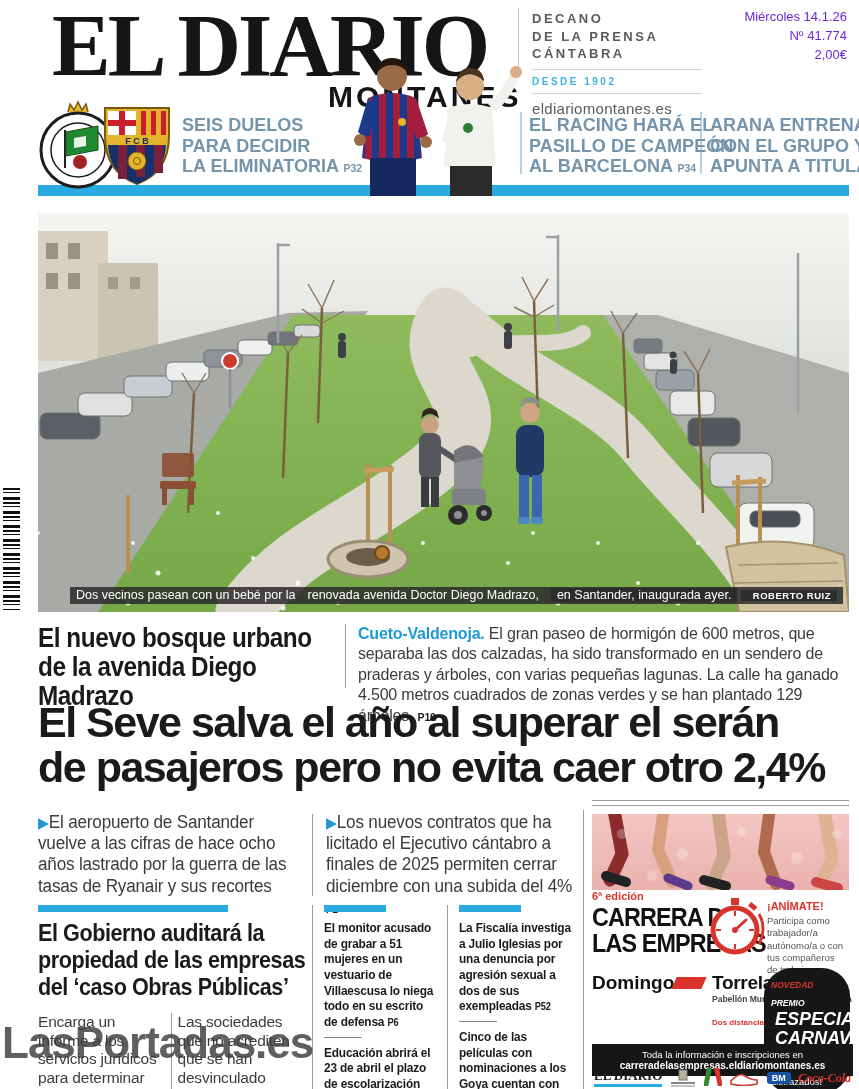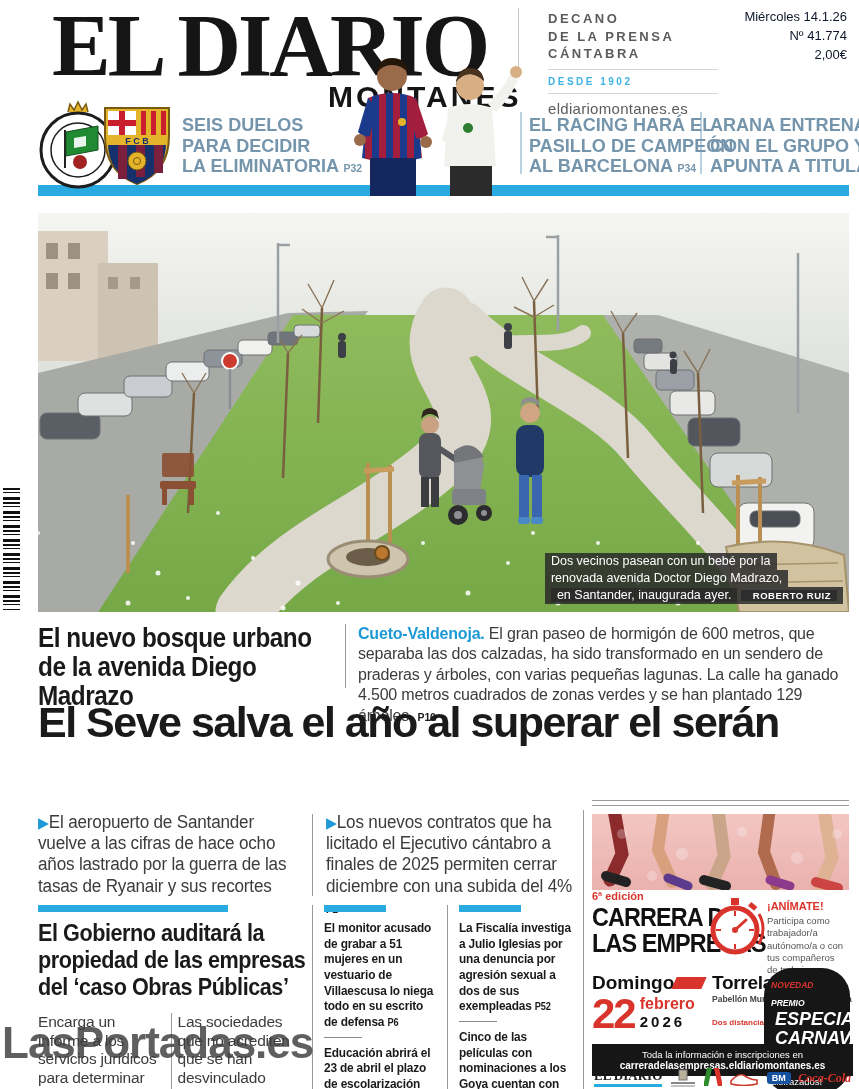--- a/index.html
+++ b/index.html
@@ -9,30 +9,30 @@
   
   .mast-title{font-family:"Liberation Serif",serif;font-weight:bold;font-size:88px;
               letter-spacing:-3px;line-height:1;color:#151515;white-space:nowrap;transform:scaleY(1.04);transform-origin:0 0;}
   .mast-sub{font-weight:bold;font-size:30px;letter-spacing:3px;color:#151515;white-space:nowrap;
             transform:scaleX(.92);transform-origin:0 0;}
   .vline{position:absolute;width:1px;background:#c9c9c9;}
   .tagline{font-size:13px;font-weight:bold;letter-spacing:2.5px;color:#5b5b5b;line-height:1.35;}
   .tag-sep{border:none;border-top:1px solid #d5d5d5;margin:6px 0;}
   .since{font-size:10px;font-weight:bold;letter-spacing:2.5px;color:#3fb3e3;}
   .website{font-size:15px;color:#5b5b5b;letter-spacing:.3px;}
-  .dateblock{font-size:13px;color:#0f172a;text-align:right;line-height:1.45;}
+  .dateblock{font-size:13px;color:#6d28d9;text-align:right;line-height:1.45;}
   
   .teaser{font-weight:bold;font-size:19px;line-height:1.08;color:#7595ad;
           transform:scaleX(.95);transform-origin:0 0;white-space:nowrap;}
   .pref{font-size:11px;letter-spacing:0;}
   .teaser-div{position:absolute;width:2px;background:#b9d2e2;}
   .bluestrip{position:absolute;background:#29abe2;}
   
   .photo{position:absolute;left:38px;top:213px;width:811px;height:399px;overflow:hidden;background:#e8eae5;}
-  .cap{position:absolute;right:6px;bottom:8px;display:flex;flex-direction:column;align-items:flex-start;}
+  .cap{position:absolute;right:6px;bottom:8px;display:flex;flex-direction:row;align-items:center;}
   .cap span{background:rgba(42,42,42,.85);color:#fff;font-size:12.5px;line-height:1.35;padding:0 6px;}
   .cap .credit{font-weight:bold;font-size:9.5px;letter-spacing:.5px;padding-left:12px;}
   
   .subhead{font-weight:bold;font-size:27px;line-height:1.08;letter-spacing:-.5px;
            transform:scaleX(.9);transform-origin:0 0;}
   .kicker{color:#1d9ad6;font-weight:bold;}
   .summary{font-size:16px;line-height:1.28;color:#3c3c3c;letter-spacing:-.2px;}
   .pageref{font-weight:bold;font-size:10.5px;color:#1a1a1a;}
   
   .lead{font-weight:bold;font-size:43px;line-height:1.05;letter-spacing:-1.5px;white-space:nowrap;
@@ -89,21 +89,21 @@
 <div class="page">
 
   <div class="abs" style="left:52px;top:2px;">
     <span class="mast-title">EL DIARIO</span>
   </div>
   <div class="abs" style="left:328px;top:80px;z-index:1;">
     <span class="mast-sub">MONTAÑES</span>
   </div>
   <div class="vline" style="left:518px;top:8px;height:66px;"></div>
 
-  <div class="abs" style="left:532px;top:10px;width:170px;margin-left:16px;">
+  <div class="abs" style="left:532px;top:10px;width:170px;">
     <div class="tagline">
       <div>DECANO</div>
       <div>DE LA PRENSA</div>
       <div>CÁNTABRA</div>
     </div>
     <hr class="tag-sep">
     <div class="since">DESDE 1902</div>
     <hr class="tag-sep">
     <div class="website">eldiariomontanes.es</div>
   </div>
@@ -385,20 +385,21 @@
   <div class="abs" style="left:38px;top:624px;width:330px;">
     <div class="subhead">El nuevo bosque urbano de la avenida Diego Madrazo</div>
   </div>
   <div class="vline" style="left:345px;top:624px;height:64px;background:#9a9a9a;"></div>
   <div class="abs summary" style="left:358px;top:624px;width:491px;">
     <span class="kicker">Cueto-Valdenoja.</span><span> El gran paseo de hormigón de 600 metros, que separaba las dos calzadas, ha sido transformado en un sendero de praderas y árboles, con varias pequeñas lagunas. La calle ha ganado 4.500 metros cuadrados de zonas verdes y se han plantado 129 árboles. </span><span class="pageref">P10</span>
   </div>
 
   <div class="abs" style="left:38px;top:700px;width:811px;">
     <span class="lead">El Seve salva el año al superar el serán</span><br>
+    <span class="lead">de pasajeros pero no evita caer otro 2,4%</span>
   </div>
 
   <div class="abs" style="left:38px;top:812px;width:276px;">
     <div class="bullet"><span class="tri">▶</span><span>El aeropuerto de Santander vuelve a las cifras de hace ocho años lastrado por la guerra de las tasas de Ryanair y sus recortes</span></div>
   </div>
   <div class="vline" style="left:312px;top:814px;height:82px;background:#9a9a9a;"></div>
   <div class="abs" style="left:326px;top:812px;width:264px;">
     <div class="bullet"><span class="tri">▶</span><span>Los nuevos contratos que ha licitado el Ejecutivo cántabro a finales de 2025 permiten cerrar diciembre con una subida del 4% </span><span class="pageref">P2</span></div>
   </div>
 
@@ -501,27 +502,20 @@
     <div class="abs" style="left:175px;top:100px;width:80px;">
       <div class="ad-animate">¡ANÍMATE!</div>
       <div class="ad-animtext" style="margin-top:3px;">Participa como trabajador/a autónomo/a o con tus compañeros de trabajo en grupos de 4 personas.</div>
     </div>
 
     <div class="abs" style="left:0;top:172px;width:168px;">
       <div style="display:flex;align-items:center;">
         <span class="ad-day">Domingo</span>
         <span style="display:inline-block;width:30px;height:12px;background:#d9342b;transform:skewX(-24deg);"></span>
       </div>
-      <div style="display:flex;align-items:flex-start;gap:5px;margin-top:1px;">
-        <span class="ad-big">22</span>
-        <span>
-          <span class="ad-month">febrero</span><br>
-          <span class="ad-year">2026</span>
-        </span>
-      </div>
     </div>
     <div class="abs" style="left:120px;top:172px;width:140px;">
       <div class="ad-city">Torrelavega</div>
       <div class="ad-venue">Pabellón Municipal Vicente Trueba</div>
       <div style="margin-top:6px;display:flex;align-items:baseline;gap:4px;">
         <span class="ad-dist-label">Dos distancias:</span>
         <span class="ad-dist">5K / 10K</span>
       </div>
     </div>
 

